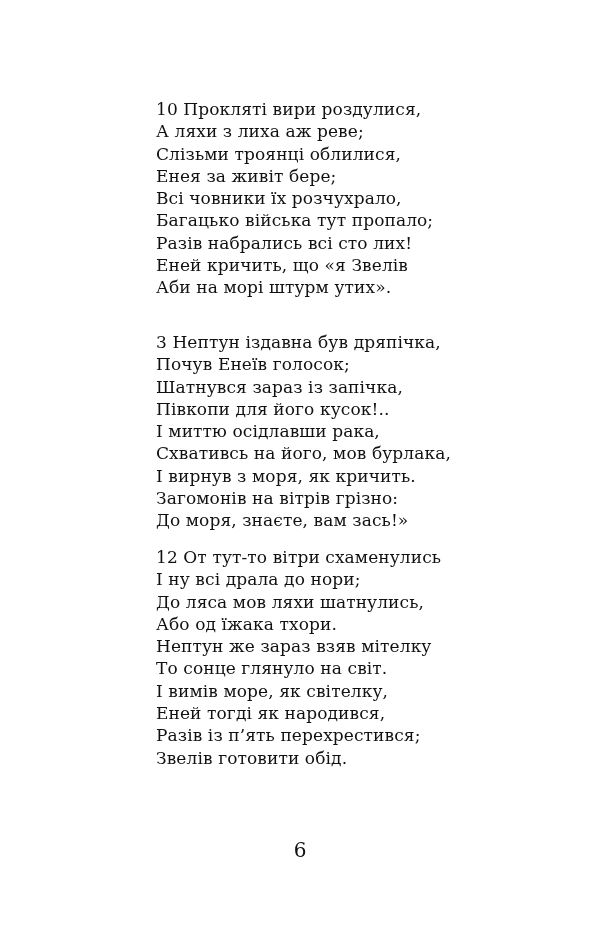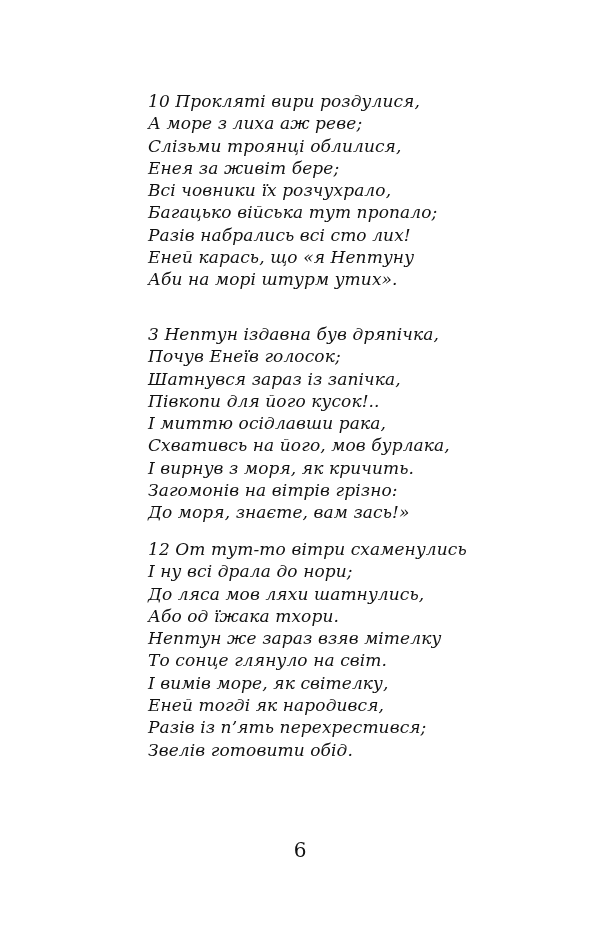--- a/index.html
+++ b/index.html
@@ -18,23 +18,22 @@
     .page {
       position: absolute;
       left: 0;
       top: 0;
       width: 600px;
       height: 933px;
     }
     .stanza {
       position: absolute;
       left: 146px;
-      margin: 2px;
+      margin: 10px;
       padding: 0;
-      font-style: italic;
     }
     .line {
       display: block;
       font-size: 17px;
       line-height: 22.3px;
       white-space: nowrap;
       letter-spacing: 0.1px;
     }
     #stanza-10 { top: 88px; }
     #stanza-11 { top: 321px; }
@@ -49,27 +48,27 @@
       line-height: 24px;
     }
   </style>
 </head>
 <body>
 
 <div class="page">
 
   <div class="stanza" id="stanza-10">
     <span class="line">10 Прокляті вири роздулися,</span>
-    <span class="line">А море з лиха аж реве;</span>
+    <span class="line">А ляхи з лиха аж реве;</span>
     <span class="line">Слізьми троянці облилися,</span>
     <span class="line">Енея за живіт бере;</span>
     <span class="line">Всі човники їх розчухрало,</span>
     <span class="line">Багацько війська тут пропало;</span>
     <span class="line">Разів набрались всі сто лих!</span>
-    <span class="line">Еней карась, що «я Нептуну</span>
+    <span class="line">Еней кричить, що «я Звелів</span>
     <span class="line">Аби на морі штурм утих».</span>
   </div>
 
   <div class="stanza" id="stanza-11">
     <span class="line">3 Нептун іздавна був дряпічка,</span>
     <span class="line">Почув Енеїв голосок;</span>
     <span class="line">Шатнувся зараз із запічка,</span>
     <span class="line">Півкопи для його кусок!..</span>
     <span class="line">І миттю осідлавши рака,</span>
     <span class="line">Схвативсь на його, мов бурлака,</span>

